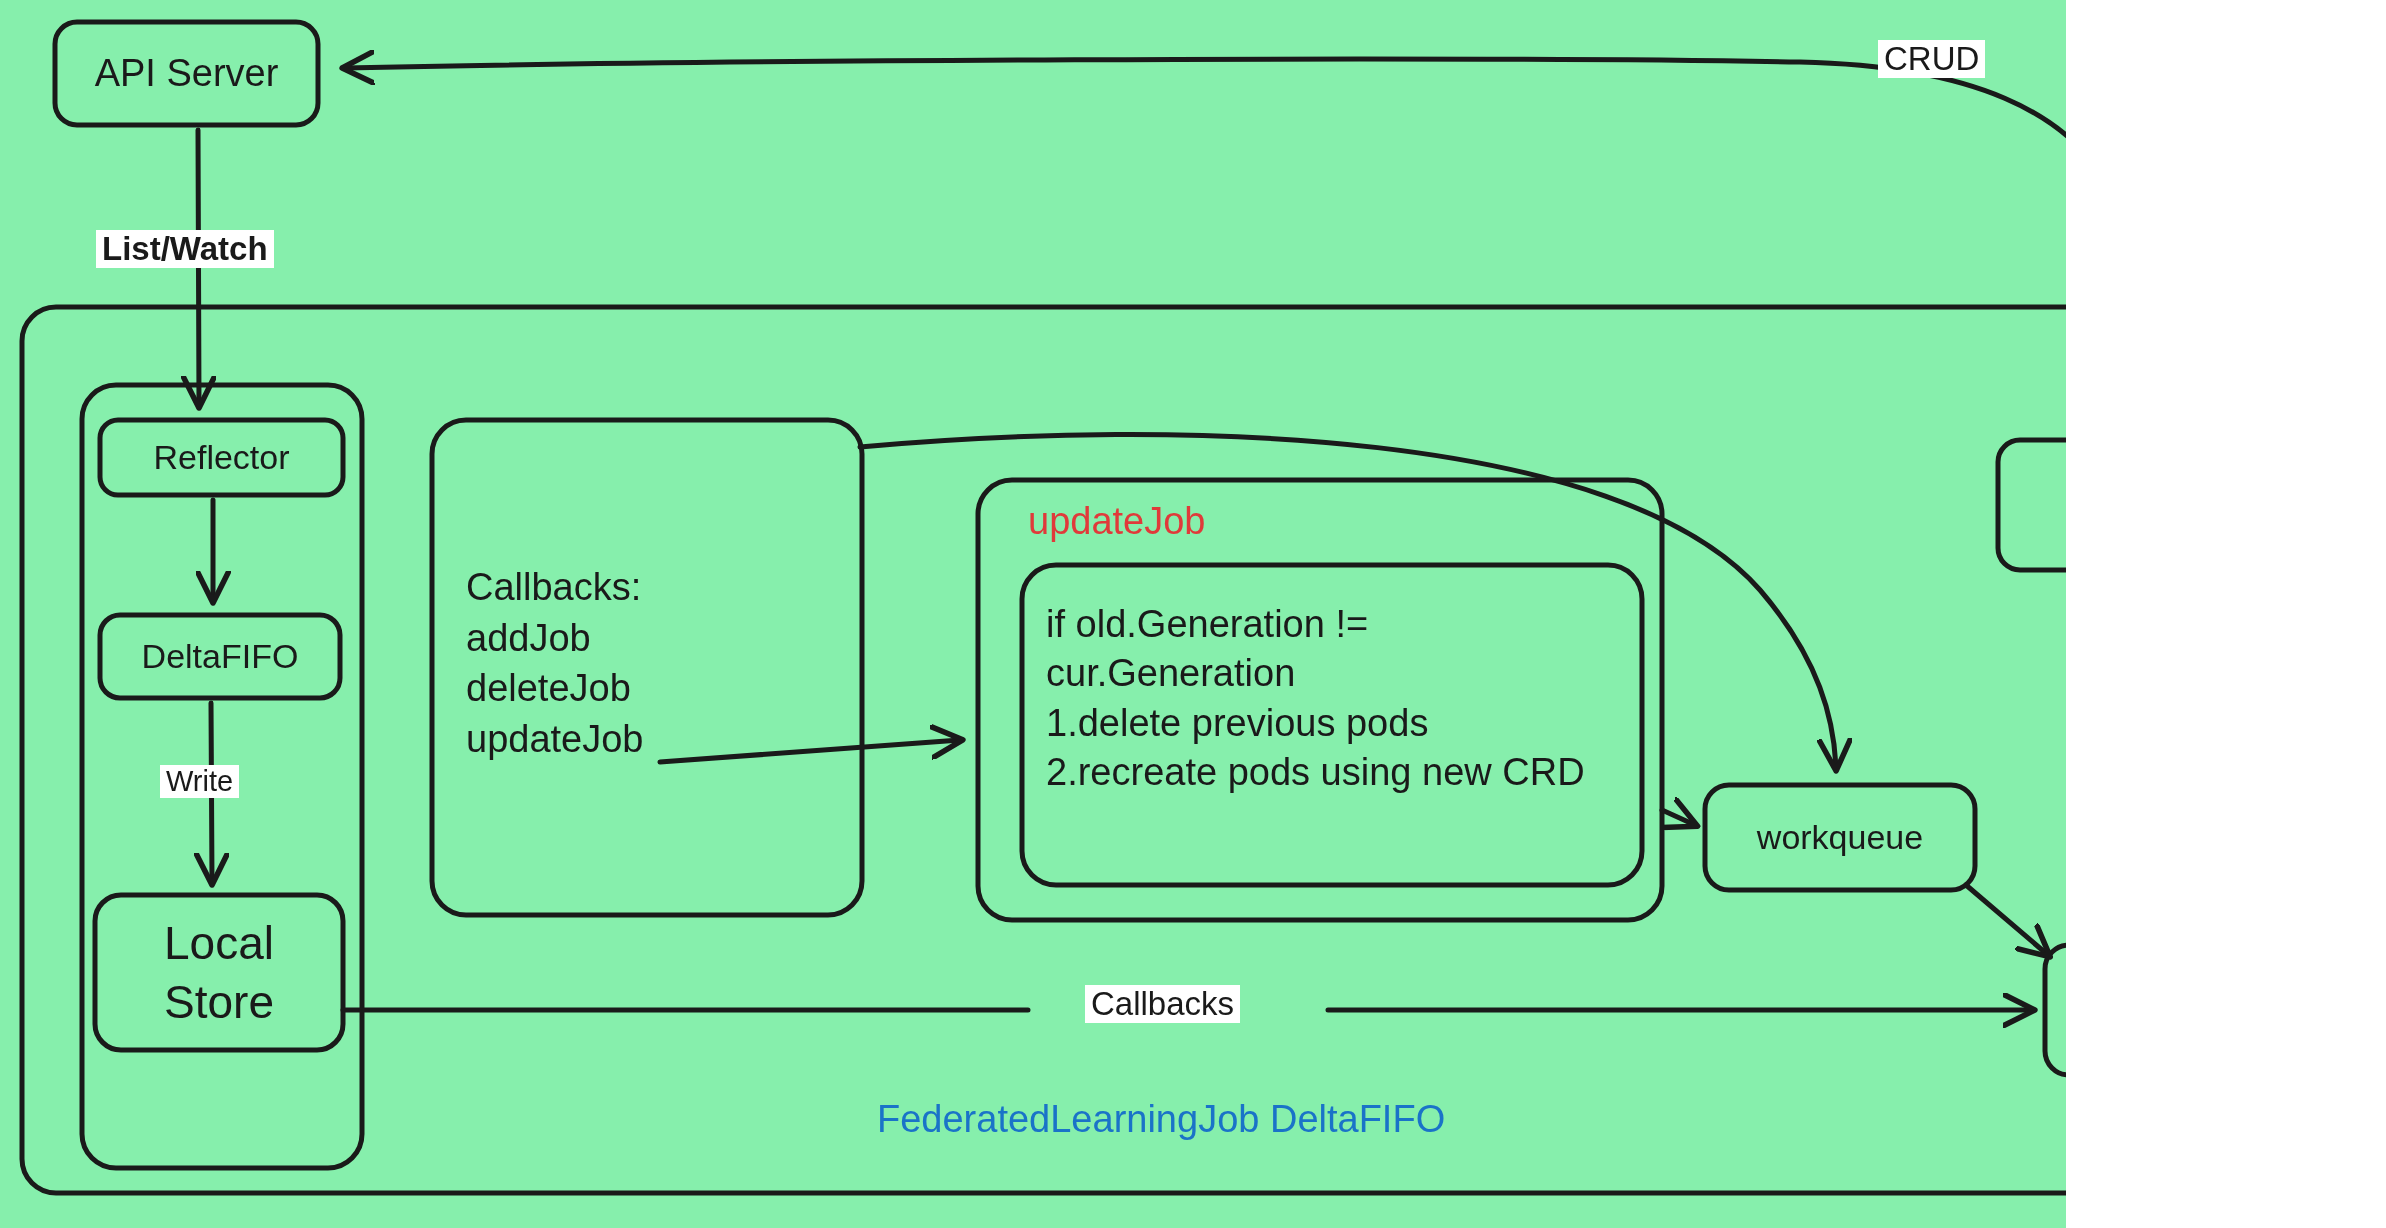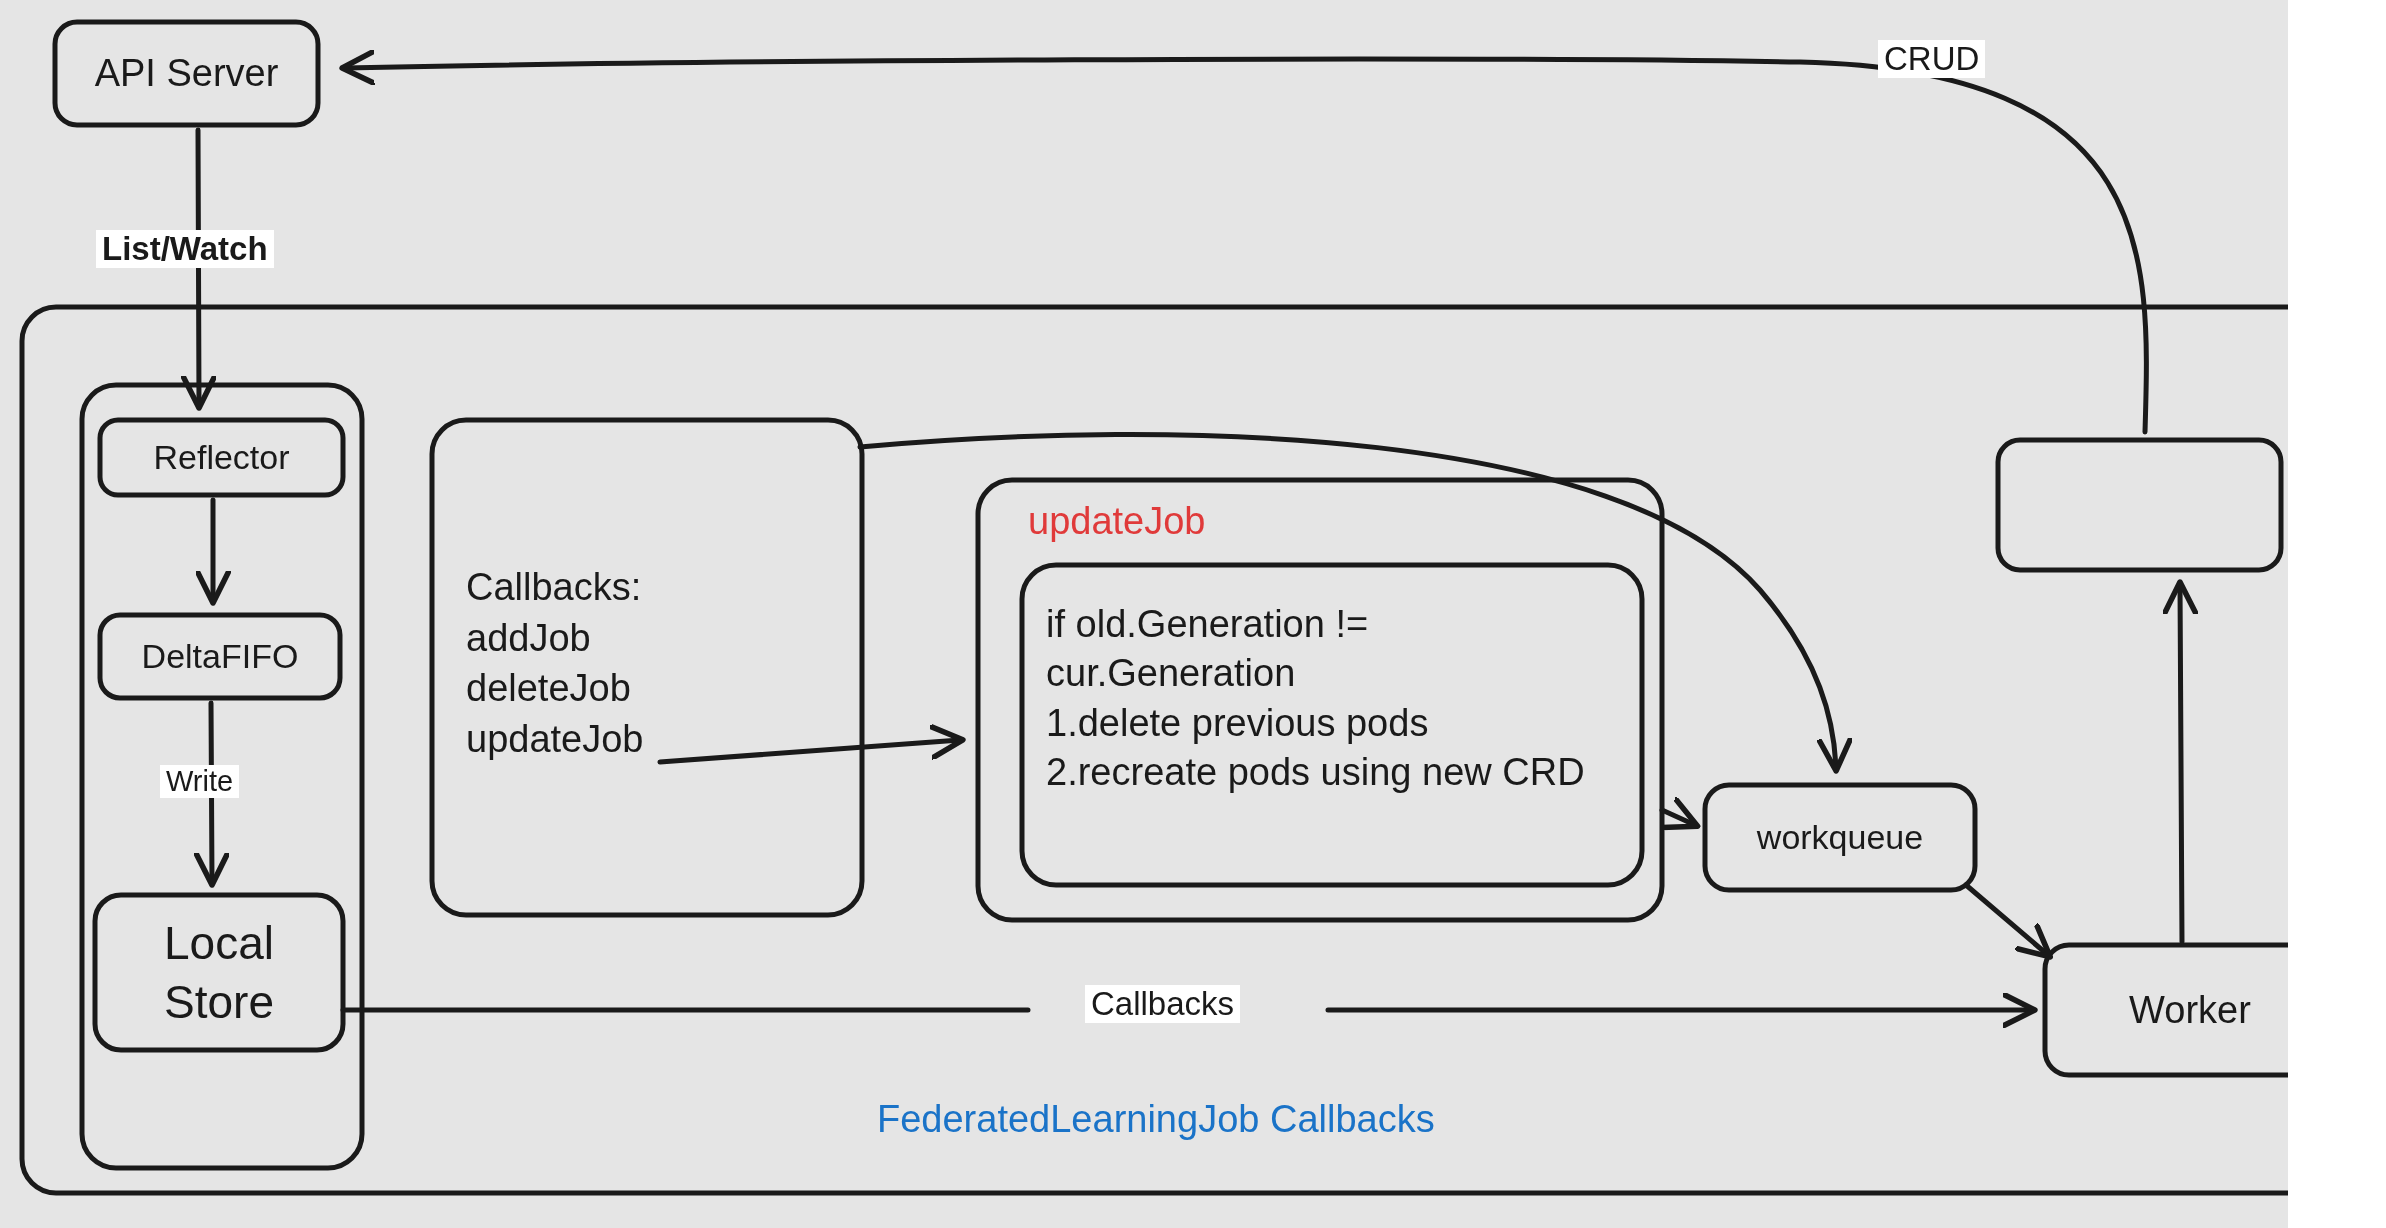--- a/index.html
+++ b/index.html
@@ -5,23 +5,23 @@
   html, body {
     margin: 0;
     padding: 0;
     background: #ffffff;
   }
   body {
     font-family: "Liberation Sans", sans-serif;
   }
   #canvas {
     position: relative;
-    width: 2288px;
+    width: 2066px;
     height: 1228px;
-    background: #e5e5e5;
+    background: #86efac;
     overflow: hidden;
   }
   #diagram-svg {
     position: absolute;
     left: 0;
     top: 0;
     width: 2386px;
     height: 1228px;
   }
   .node-label {
@@ -143,15 +143,15 @@
 deleteJob
 updateJob</div>
 
   <div class="group-title" style="left:1028px; top:500px; color:#e03a3a;">updateJob</div>
 
   <div class="block-text" style="left:1046px; top:600px; width:600px; line-height:1.3;">if old.Generation !=
 cur.Generation
 1.delete previous pods
 2.recreate pods using new CRD</div>
 
-  <div class="group-title" style="left:877px; top:1098px; color:#1a73c8;">FederatedLearningJob Callbacks</div>
+  <div class="group-title" style="left:877px; top:1098px; color:#1a73c8;">FederatedLearningJob DeltaFIFO</div>
 
 </div>
 
 </body></html>

